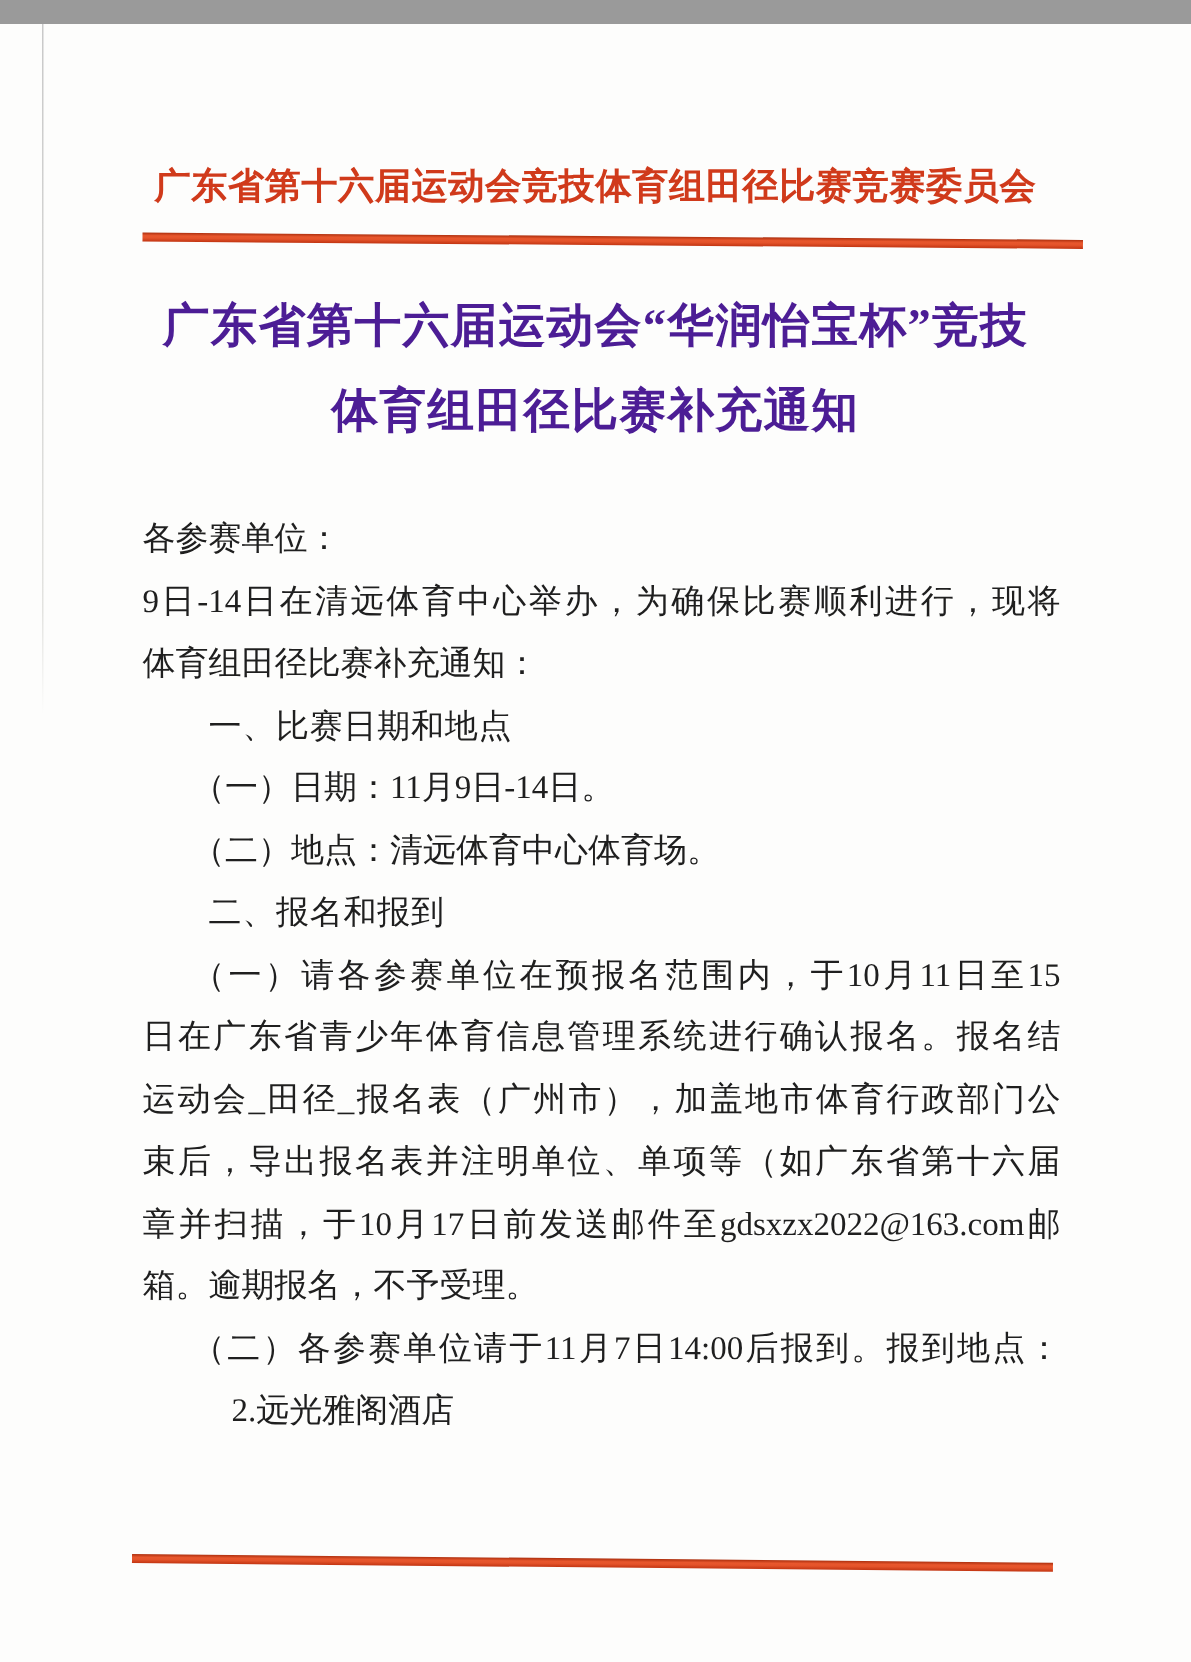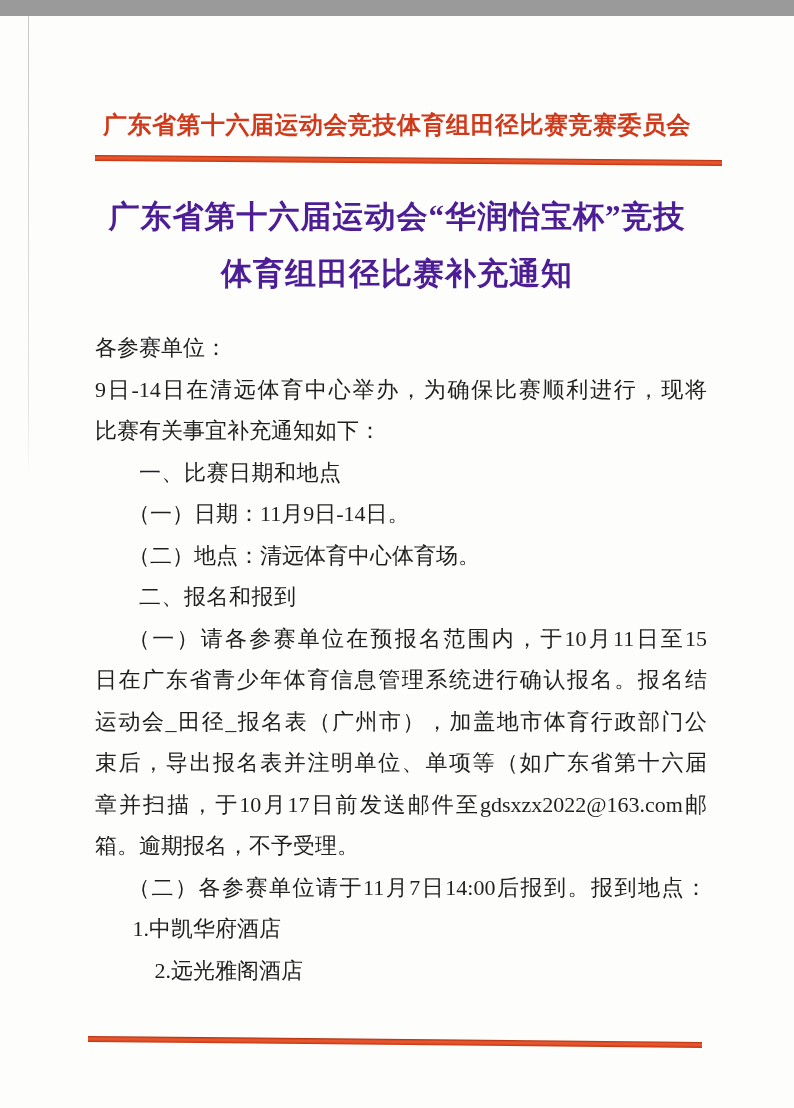--- a/index.html
+++ b/index.html
@@ -57,21 +57,21 @@
     width: 100%;
     text-align: center;
     font-weight: 700;
     font-size: 31px;
     line-height: 57px;
     color: #4c1d95;
     letter-spacing: 1px;
   }
   .body-block {
     position: absolute;
-    left: 95px; top: 311px;
+    left: 95px; top: 322px;
     width: 612px;
     font-size: 22px;
     color: var(--text-ink);
   }
   .line {
     line-height: 41.5px;
     height: 41.5px;
     white-space: nowrap;
   }
   .line.stretch {
@@ -102,31 +102,30 @@
   <div class="rule rule-top"></div>
 
   <div class="doc-title">
     <div>广东省第十六届运动会“华润怡宝杯”竞技</div>
     <div>体育组田径比赛补充通知</div>
   </div>
 
   <div class="body-block">
     <div class="line">各参赛单位：</div>
     <div class="line stretch">9日-14日在清远体育中心举办，为确保比赛顺利进行，现将</div>
-    <div class="line">比赛有关事宜补充通知如下：</div>
+    <div class="line">体育组田径比赛补充通知：</div>
     <div class="line l-head">一、比赛日期和地点</div>
     <div class="line l-item">（一）日期：11月9日-14日。</div>
     <div class="line l-item">（二）地点：清远体育中心体育场。</div>
     <div class="line l-head">二、报名和报到</div>
     <div class="line l-item stretch">（一）请各参赛单位在预报名范围内，于10月11日至15</div>
     <div class="line stretch">日在广东省青少年体育信息管理系统进行确认报名。报名结</div>
     <div class="line stretch">运动会_田径_报名表（广州市），加盖地市体育行政部门公</div>
     <div class="line stretch">束后，导出报名表并注明单位、单项等（如广东省第十六届</div>
     <div class="line stretch">章并扫描，于10月17日前发送邮件至gdsxzx2022@163.com邮</div>
     <div class="line">箱。逾期报名，不予受理。</div>
     <div class="line l-item stretch">（二）各参赛单位请于11月7日14:00后报到。报到地点：</div>
-    <div class="line l-num1">1.中凯华府酒店</div>
     <div class="line l-num2">2.远光雅阁酒店</div>
   </div>
 
   <div class="rule rule-bottom"></div>
 
 </div>
 
 </body></html>

